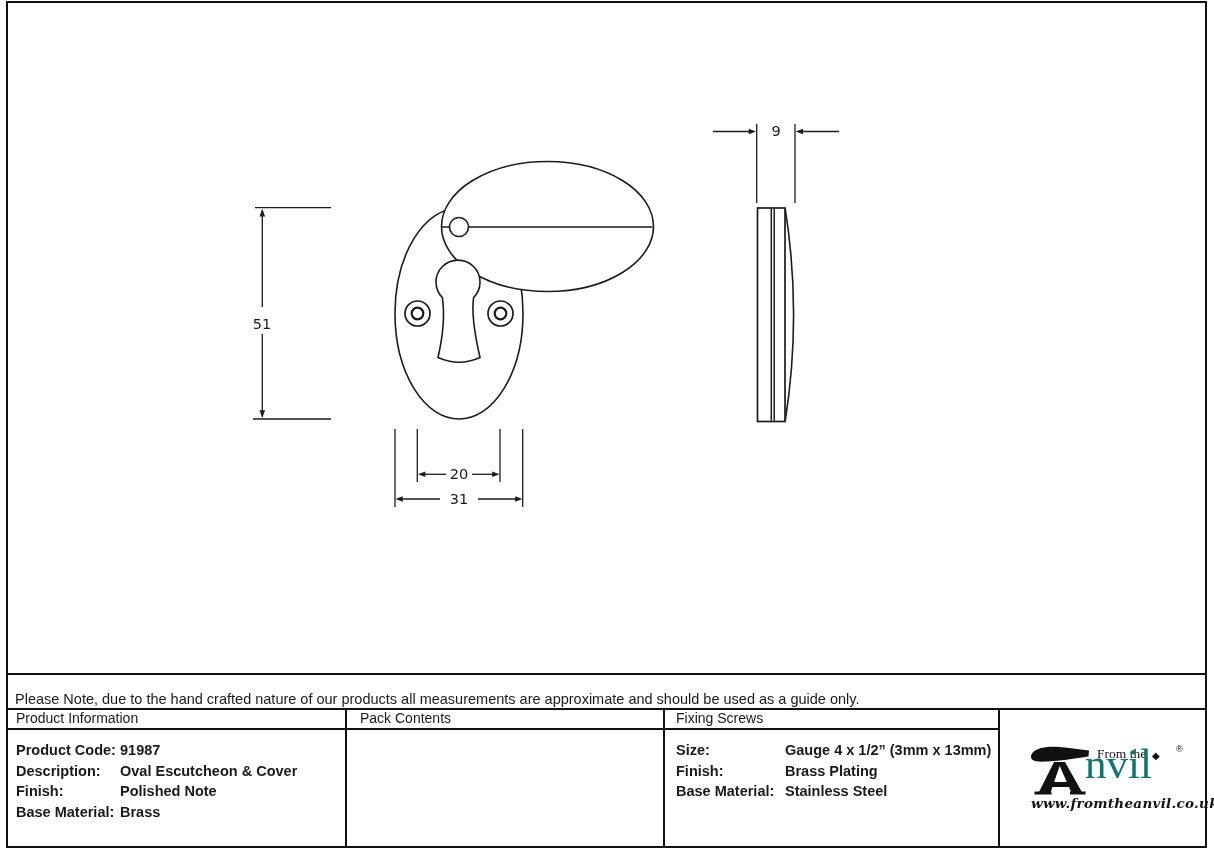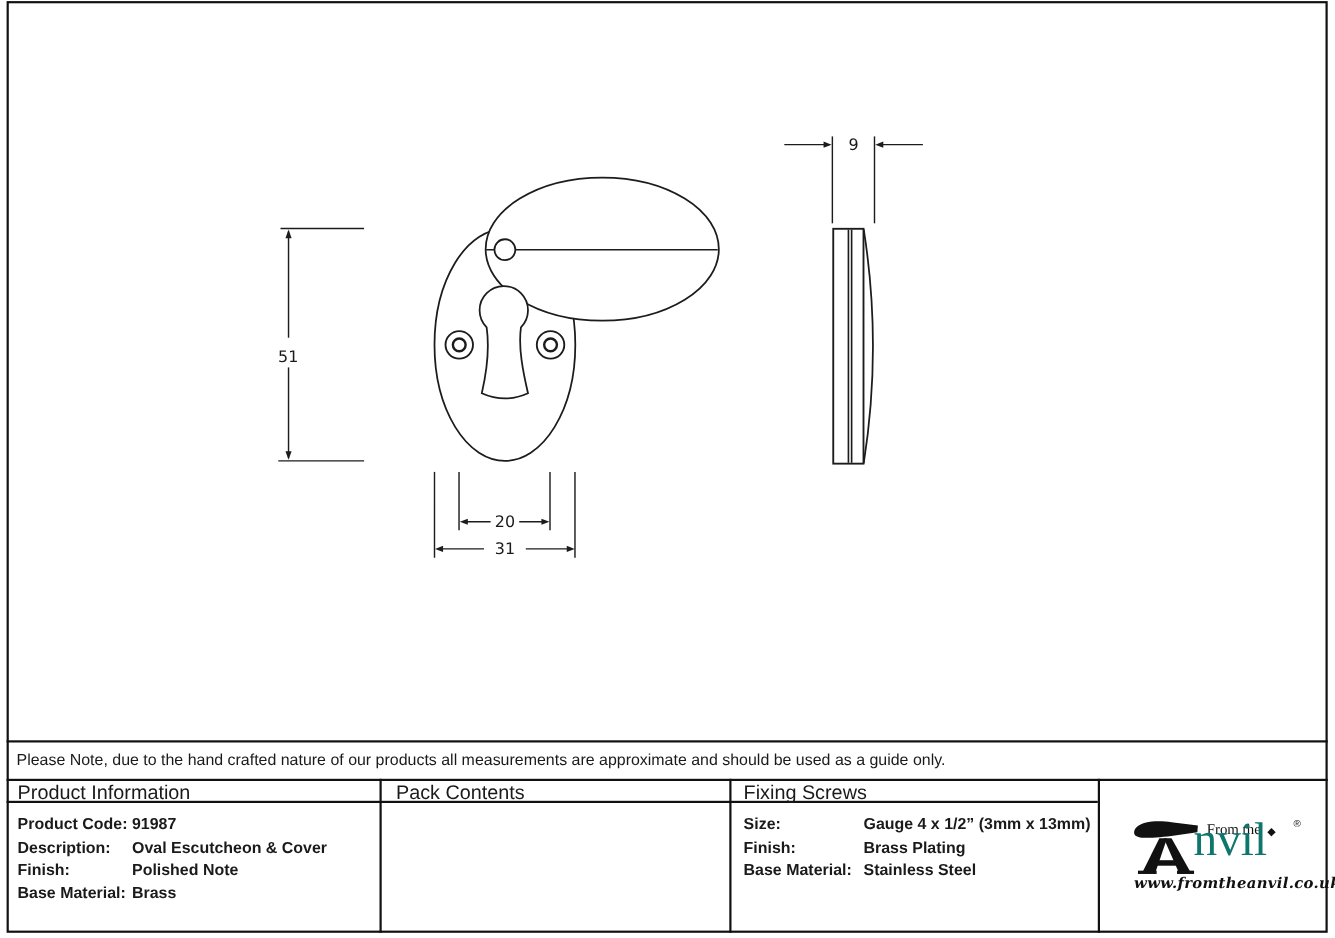--- a/index.html
+++ b/index.html
@@ -10,23 +10,23 @@
   }
   .frame {
     position:absolute; left:6px; top:1px; width:1201px; height:847px;
     border:2.5px solid #111; background:#fff;
   }
   .hline { position:absolute; left:6px; width:1201px; height:2px; background:#111; }
   .vline { position:absolute; width:2px; background:#111; }
   .drawing-svg { position:absolute; left:0; top:0; }
   .note-row {
     position:absolute; left:8px; top:675px; width:1197px; height:32px;
-    display:flex; align-items:center; padding-left:7px; font-size:14.5px;
+    display:flex; align-items:flex-end; padding-left:7px; font-size:14.5px;
   }
-  .col-header { position:absolute; top:710px; font-size:18px; }
+  .col-header { position:absolute; top:710px; font-size:14px; }
   .spec-block { position:absolute; top:740px; font-size:14.5px; line-height:20.5px; }
   .spec-row { display:flex;font-weight:bold; }
   .spec-row .lbl { display:inline-block; }
   .pi .lbl { width:104px; }
   .fs .lbl { width:109px; }
   .logo-box { position:absolute; left:998px; top:708px; width:209px; height:140px; }
   .logo-from { position:absolute; left:99px; top:38px; font-family:Liberation Serif, serif; font-size:13.5px; color:#111; }
   .logo-diamond { position:absolute; left:154px; top:42px; font-size:10px; color:#111; }
   .logo-nvil { position:absolute; left:87px; top:34px; font-family:"Liberation Serif", serif; font-size:43px; line-height:1; color:#0f766e; }
   .logo-reg { position:absolute; left:178px; top:36px; font-size:9px; color:#111; }

